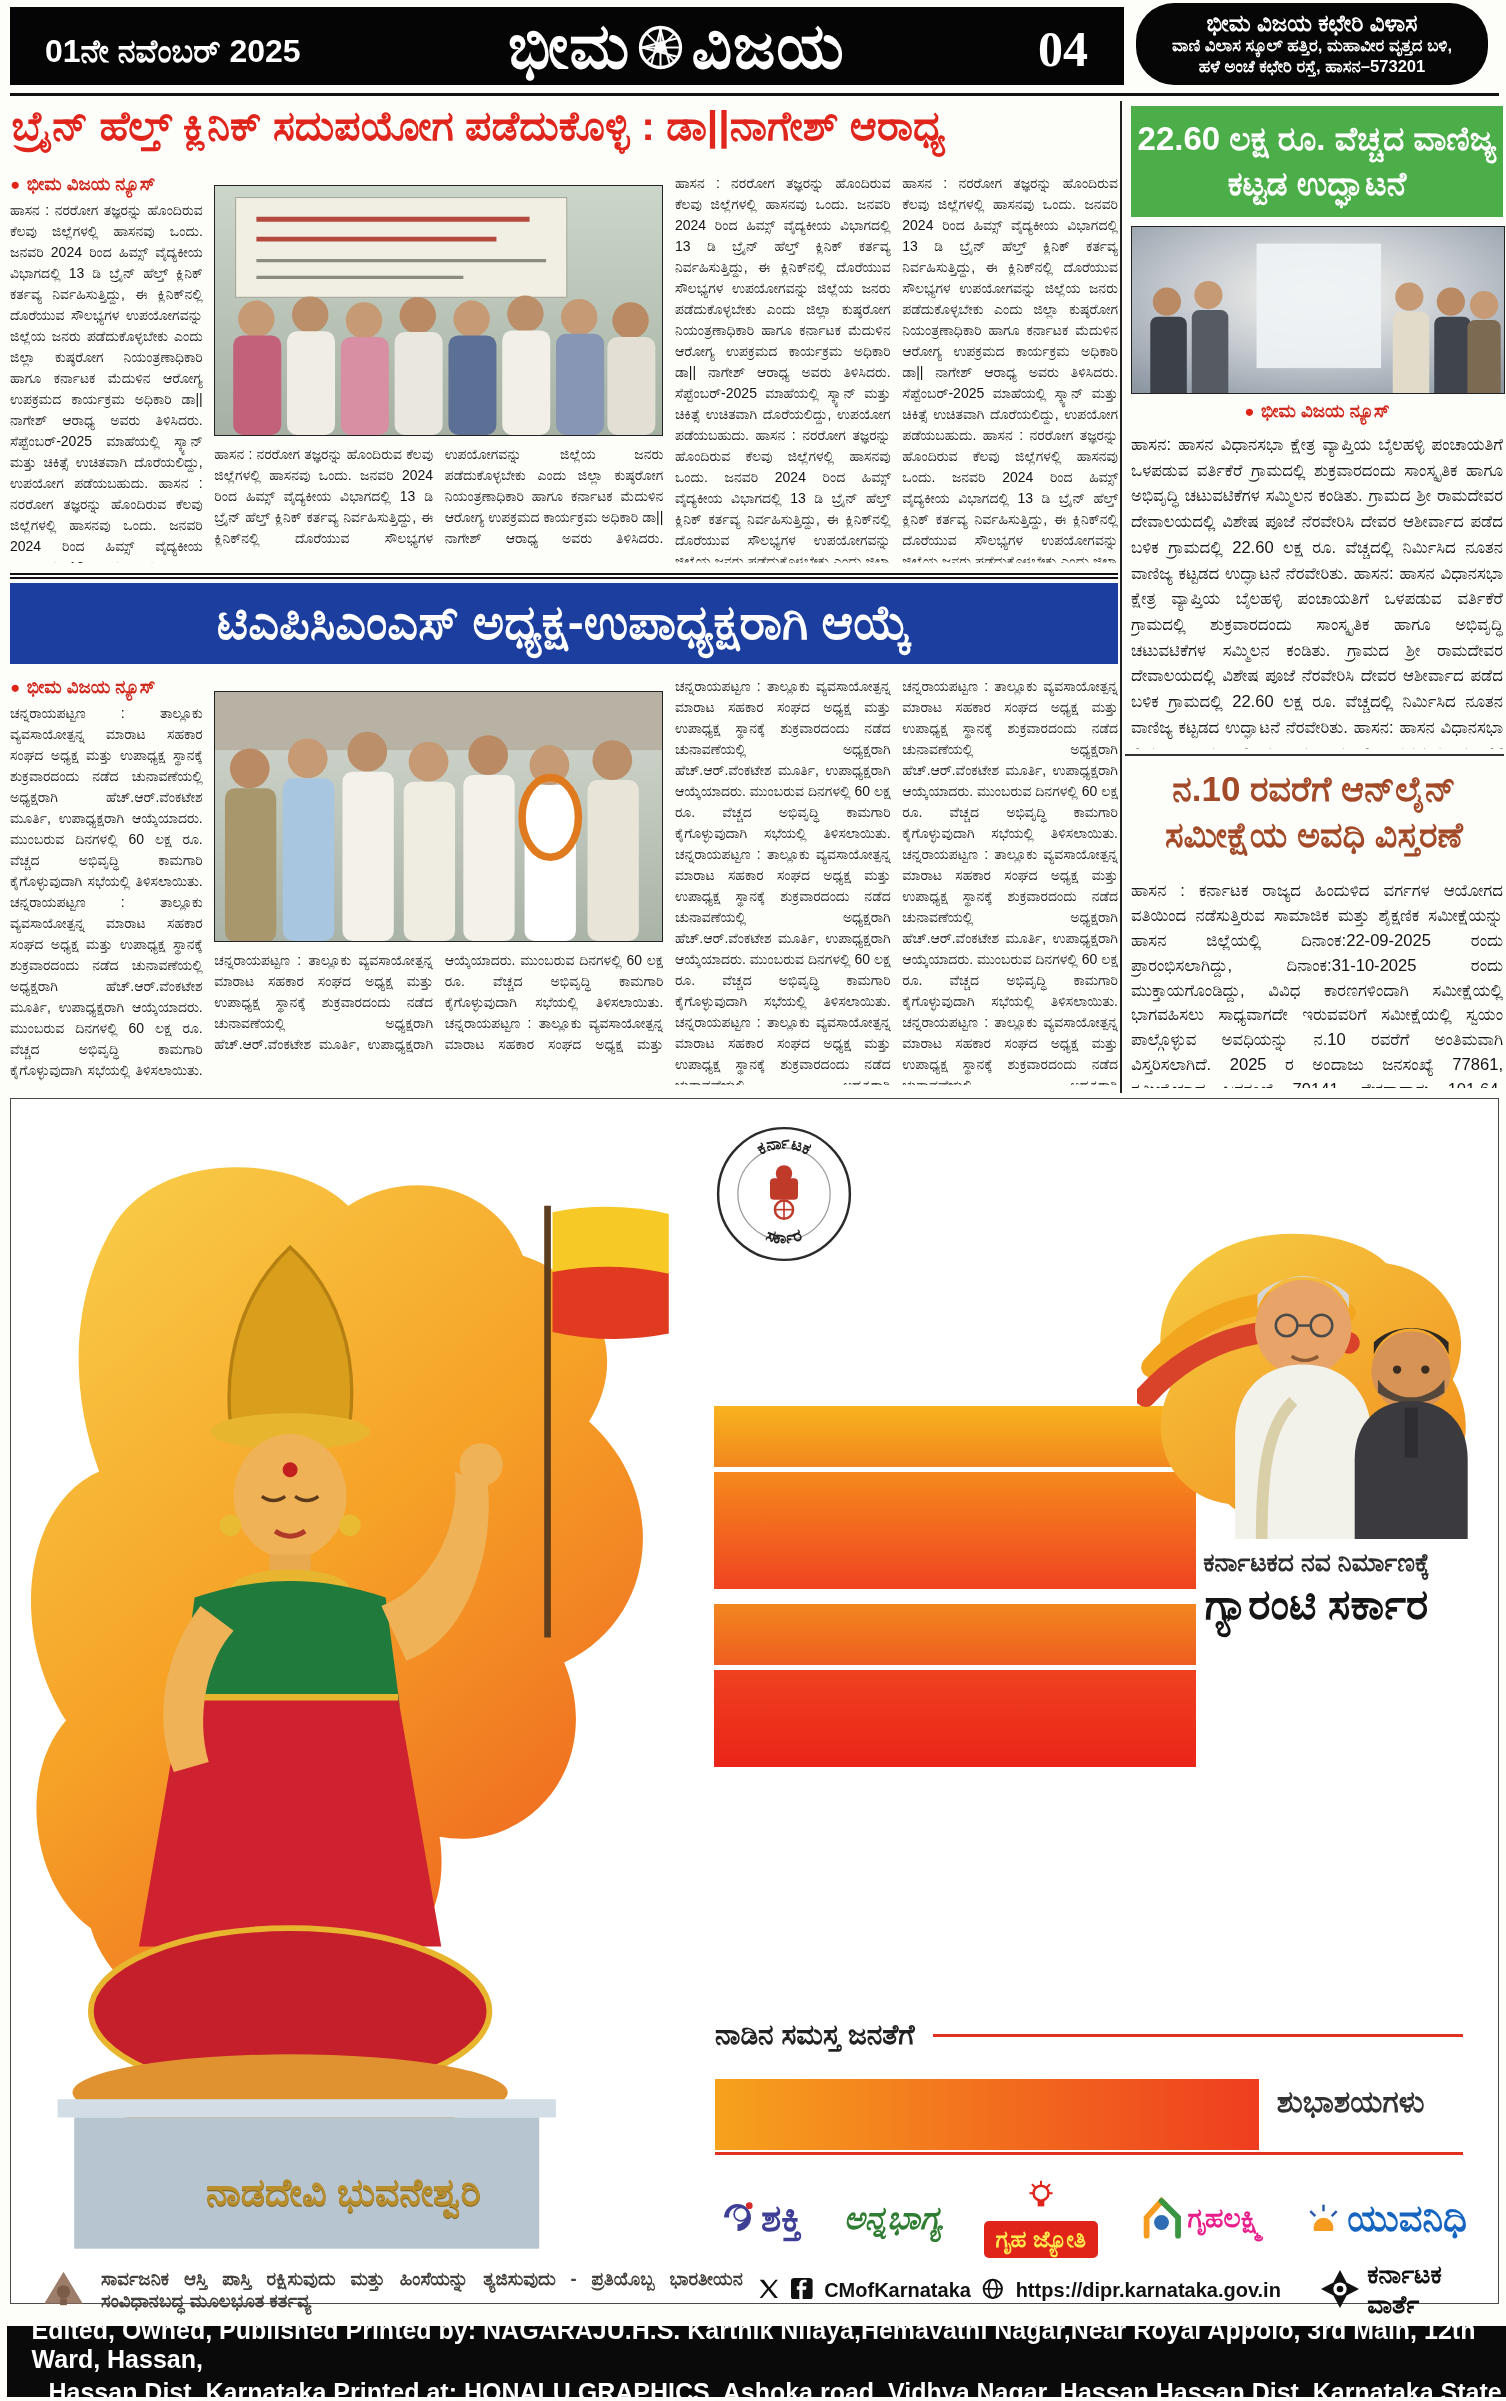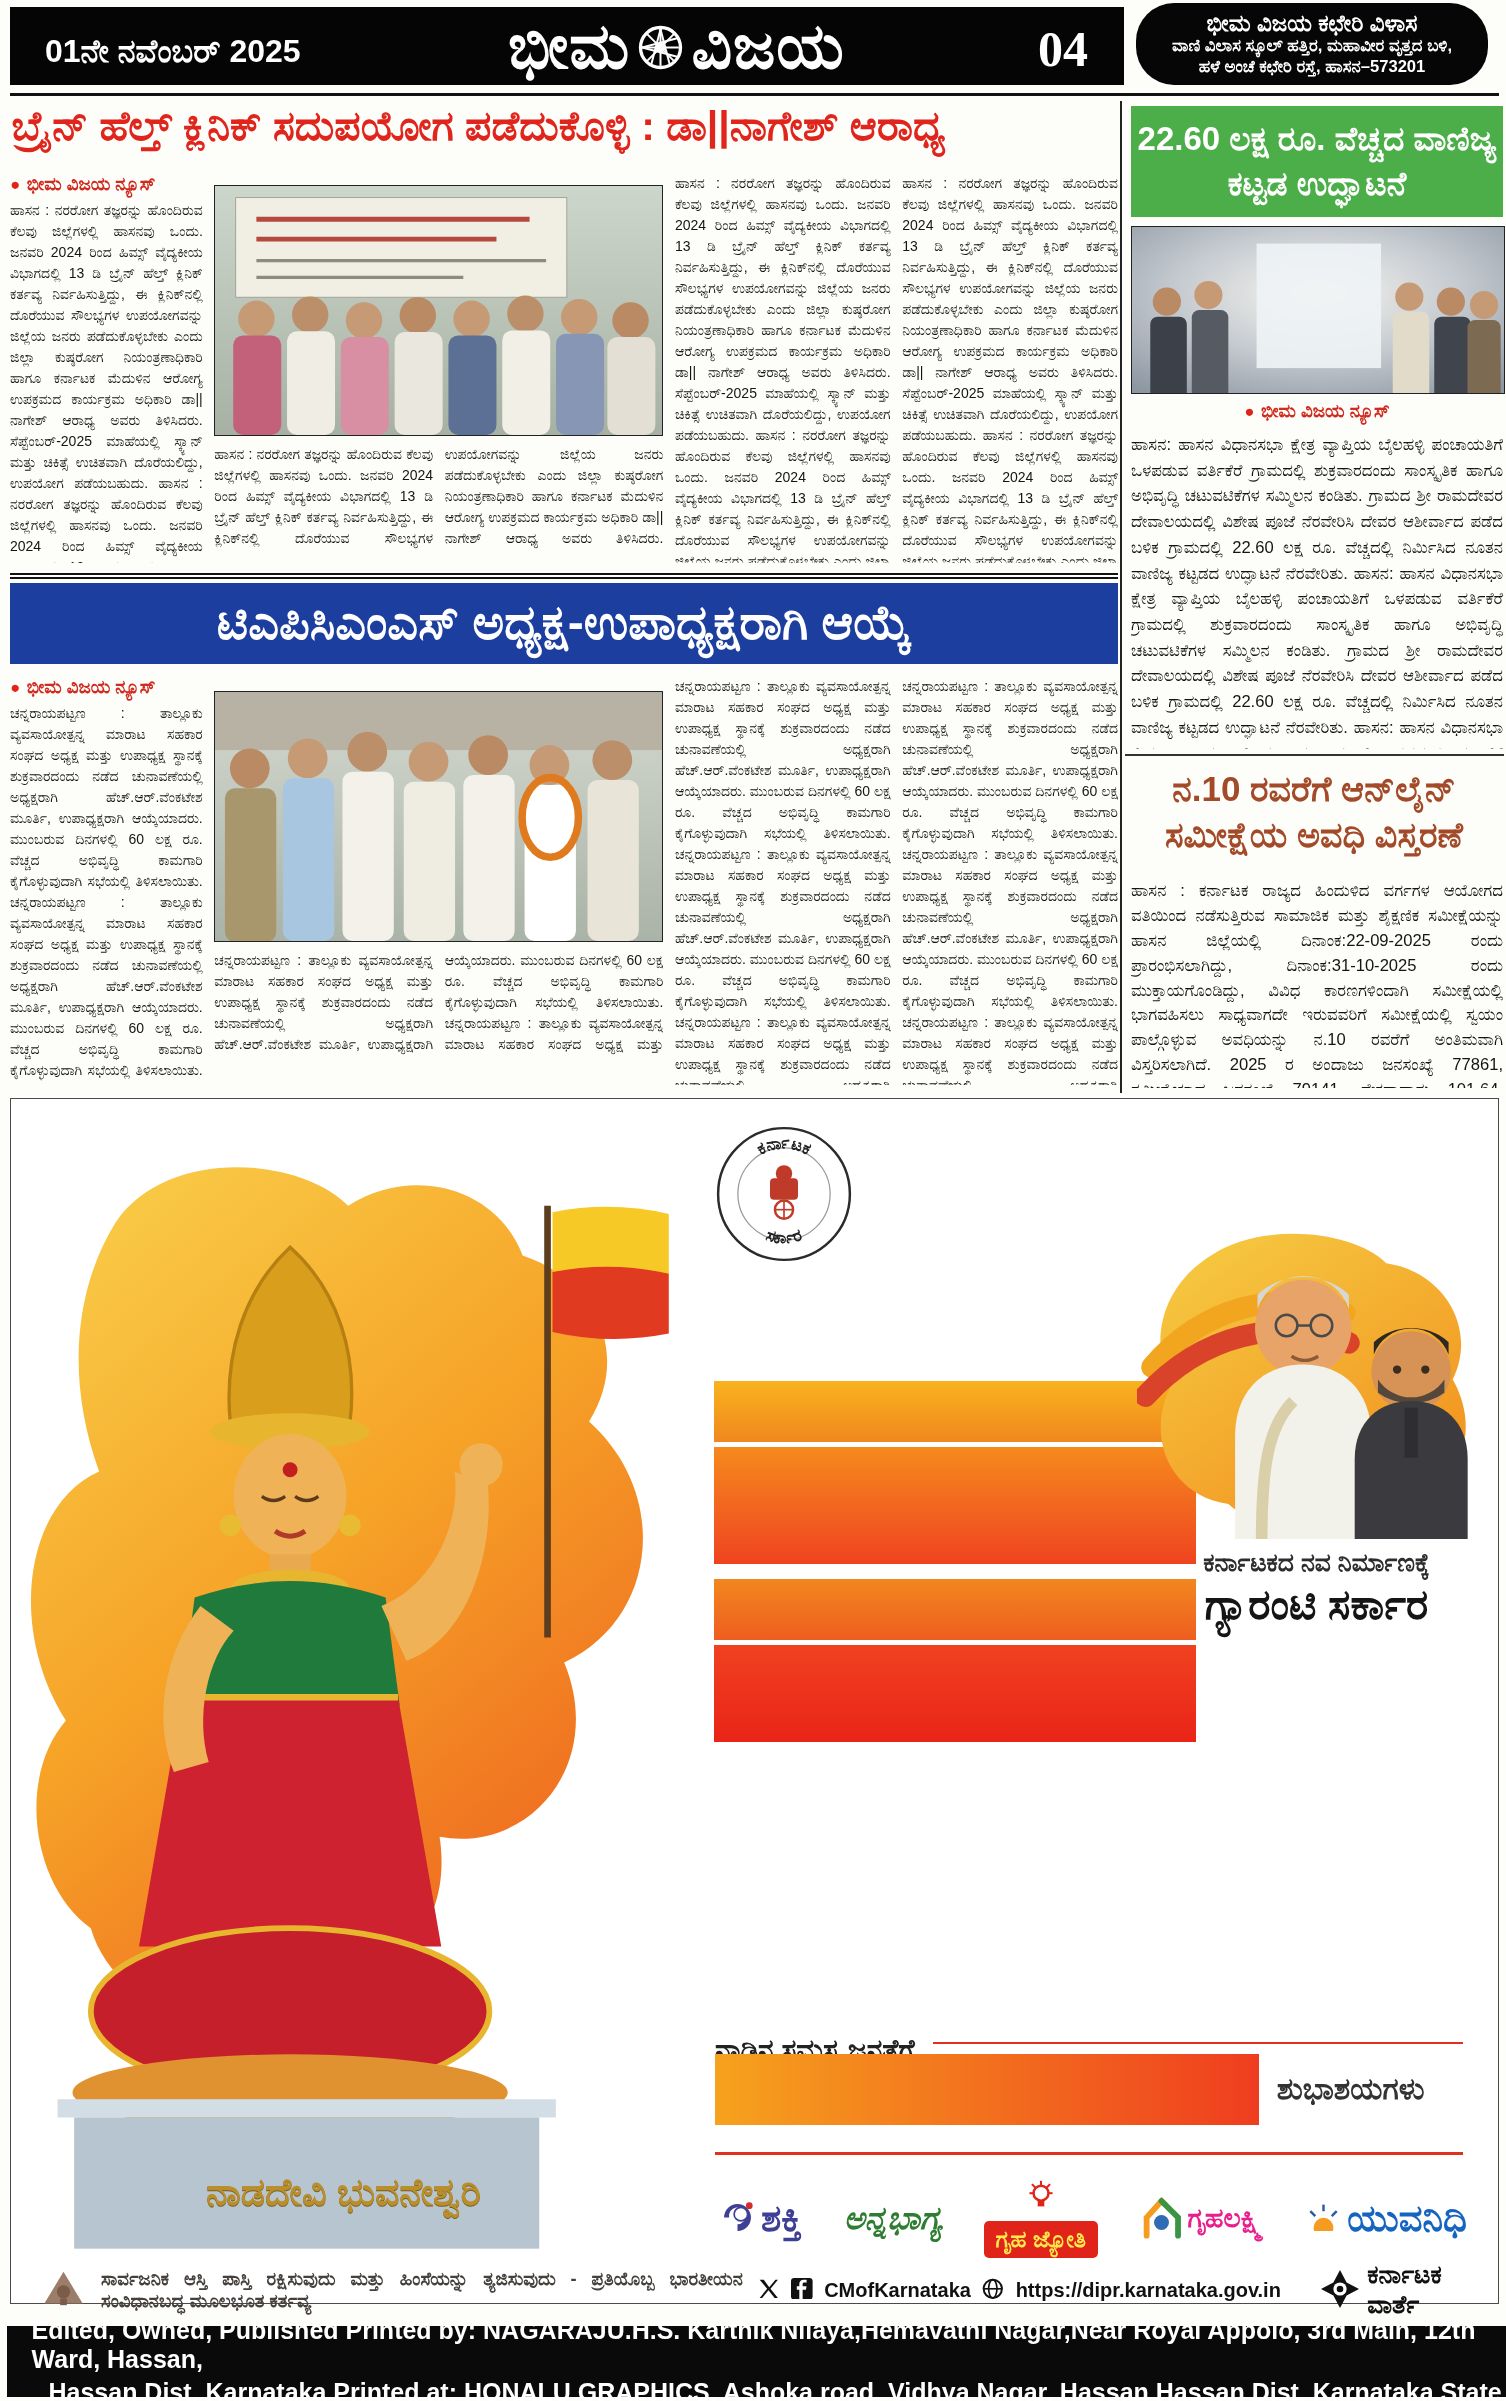--- a/index.html
+++ b/index.html
@@ -63,33 +63,33 @@
   .a4-body{left:1131px;top:879px;width:372px;height:209px;font-size:16.6px;line-height:1.5;overflow:hidden;}
 
   
   .ad{left:10px;top:1098px;width:1489px;height:1206px;border:1.7px solid #4a4a4a;background:#fff;box-sizing:border-box;}
   .ad .abs{position:absolute;}
   .statue-scene{left:5px;top:6.6px;width:706px;height:1146px;}
   .statue-label{left:100px;top:1072px;width:465px;text-align:center;font-size:38px;font-weight:700;
                 color:#b98f2e;text-shadow:0 0.8px 0 #7a5c17;}
   .emblem{left:703px;top:25px;width:140px;height:140px;}
   .ad-lines{left:703px;top:282px;width:482px;}
-  .grad{-webkit-background-clip:text;background-clip:text;color:transparent;-webkit-text-fill-color:transparent;}
+  .grad{-webkit-background-clip:text;background-clip:text;color:transparent;margin-top:25px;-webkit-text-fill-color:transparent;}
   .adl1{font-size:52px;font-weight:700;background:linear-gradient(180deg,#f8b31e,#f1871f);}
   .adl2{font-size:100px;font-weight:800;margin-top:5px;background:linear-gradient(180deg,#f68a1d,#ef4320);}
   .adl3{font-size:52px;font-weight:700;margin-top:15px;background:linear-gradient(180deg,#f2871f,#ef5d20);}
   .adl4{font-size:83px;font-weight:800;margin-top:8.3px;background:linear-gradient(180deg,#f05a22,#ee2f22);}
   .adl5{font-size:83px;font-weight:800;margin-top:5px;background:linear-gradient(180deg,#ef4120,#ea2418);}
   .collage{left:1126px;top:131px;width:359px;height:309px;}
   .collage-cap1{left:1126px;top:449px;width:359px;text-align:center;font-size:25px;font-weight:600;color:#2d2d2d;}
   .collage-cap2{left:1126px;top:482px;width:359px;text-align:center;font-size:42px;font-weight:800;color:#151515;}
   .ad-para{left:704px;top:749px;width:470px;font-size:21.6px;line-height:1.4;color:#2b2b2b;}
   .ad-para .p2{margin-top:16.6px;}
   .salute-row{left:704px;top:920px;width:748px;display:flex;align-items:center;gap:18.3px;}
-  .salute-row .txt{font-size:28px;font-weight:700;color:#222;white-space:nowrap;margin-top:15px;}
+  .salute-row .txt{font-size:28px;font-weight:700;color:#222;white-space:nowrap;}
   .salute-row .line{flex:1;height:2.5px;background:#e0301e;}
   .bigline-row{left:704px;top:955px;width:781px;display:flex;align-items:center;gap:18.3px;}
   .bigline{font-size:61px;font-weight:800;white-space:nowrap;
            background:linear-gradient(90deg,#f6a21d,#ef3d1f);}
   .bigline-suffix{font-size:30px;font-weight:700;color:#333;}
   .red-rule{left:704px;top:1053px;width:748px;height:3.3px;background:#e0301e;}
   .logos-row{left:708px;top:1073px;width:748px;height:93px;display:flex;align-items:center;
              justify-content:space-between;}
   .logo{display:flex;align-items:center;gap:5px;}
   .lg-shakti{font-size:37px;font-weight:800;color:#3f3f96;}

